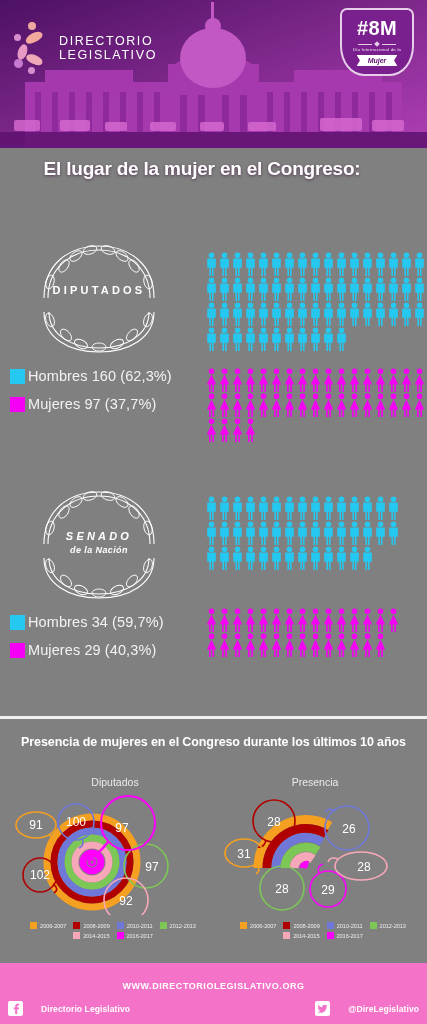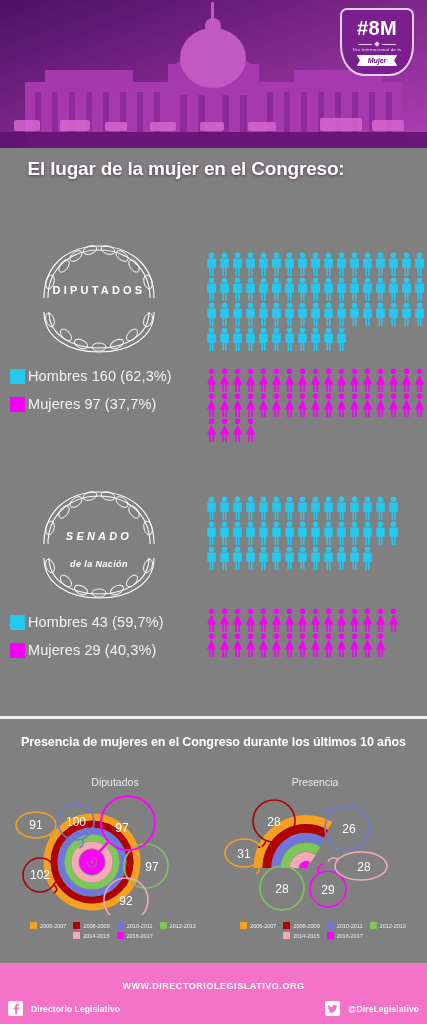--- a/index.html
+++ b/index.html
@@ -24,29 +24,29 @@
   .badge-rule{display:flex;align-items:center;gap:3px;margin:2px 0 1px;}
   .badge-rule span{display:block;width:14px;height:1px;background:#e7cfe9;}
   .badge-rule b{display:block;width:4px;height:4px;background:#e7cfe9;transform:rotate(45deg);}
   .badge-sub{color:#f0dff2;font-size:4.4px;letter-spacing:.2px;}
   .badge-ribbon{margin-top:3px;background:#fff;color:#5d1070;font-size:7px;font-weight:bold;
                 padding:2px 11px;font-style:italic;
                 clip-path:polygon(0 0,100% 0,92% 50%,100% 100%,0 100%,8% 50%);}
 
   .title{position:absolute;left:0;top:157px;width:372px;text-align:center;color:#fff;
          font-size:19px;font-weight:bold;line-height:1.22;letter-spacing:-.2px;
-         text-shadow:0 1px 3px rgba(60,0,60,.6);}
+         text-shadow:0 1px 3px rgba(60,0,60,.6);padding-left:16px;}
 
   
   .panel{position:absolute;left:0;width:427px;background:#808080;}
   .crest{position:relative;width:150px;height:115px;margin:0 auto;}
   .crest svg{position:absolute;left:0;top:0;}
   .crest-label{position:absolute;left:0;right:0;top:44px;text-align:center;color:#fff;}
   .crest-label .l1{font-size:11px;letter-spacing:3.2px;font-weight:bold;}
-  .crest-label .l2{font-size:9px;letter-spacing:.4px;font-weight:bold;margin-top:17px;}
+  .crest-label .l2{font-size:9px;letter-spacing:.4px;font-weight:bold;margin-top:3px;}
 
   .legend-rows{position:absolute;left:10px;}
   .legend-row{display:flex;align-items:center;gap:3px;margin-bottom:12px;}
   .legend-chip{width:15px;height:15px;display:block;}
   .legend-txt{color:#f2f2f2;font-size:14.5px;letter-spacing:.1px;}
 
   .picto{position:absolute;}
   .picto-row{display:flex;gap:0px;}
   .picto svg{display:block;}
 
@@ -59,21 +59,21 @@
   .bl-line{display:flex;justify-content:center;gap:7px;flex-wrap:nowrap;}
   .bl-item{display:flex;align-items:center;gap:3px;}
   .bl-sw{width:7px;height:7px;display:block;}
   .bl-tx{color:#ededed;font-size:5.6px;letter-spacing:-.05px;white-space:nowrap;}
 
   
   .pink-footer{position:absolute;left:0;width:427px;background:#f472c8;}
   .pink-footer .url{position:absolute;left:0;width:427px;text-align:center;color:#fff;
                     font-size:9px;font-weight:bold;letter-spacing:.55px;top:18px;}
   .social{position:absolute;bottom:0;left:0;width:427px;height:30px;background:#f472c8;}
-  .soc{position:absolute;display:flex;align-items:center;gap:8px;top:7px;}
+  .soc{position:absolute;display:flex;align-items:center;gap:18px;top:7px;}
   .soc-l{left:8px;}
   .soc-r{right:8px;}
   .soc-ico{width:15px;height:15px;background:#fff;border-radius:2px;display:flex;align-items:center;justify-content:center;}
   .soc-tx{color:#fff;font-size:8.5px;font-weight:bold;letter-spacing:.1px;}
 </style>
 </head>
 <body>
 
 <div id="page">
 
@@ -127,20 +127,35 @@
         <rect x="60" y="120" width="30" height="11" rx="2"></rect>
         <rect x="105" y="122" width="22" height="9" rx="2"></rect>
         <rect x="150" y="122" width="26" height="9" rx="2"></rect>
         <rect x="200" y="122" width="24" height="9" rx="2"></rect>
         <rect x="248" y="122" width="28" height="9" rx="2"></rect>
         <rect x="320" y="118" width="42" height="13" rx="2"></rect>
         <rect x="372" y="120" width="32" height="11" rx="2"></rect>
       </g>
     </svg>
 
+    <div class="logo">
+      <div class="logo-mark">
+        <i style="left:14px;top:0;width:8px;height:8px;background:#f0a9a0;"></i>
+        <i style="left:0px;top:12px;width:7px;height:7px;background:#d88fd0;"></i>
+        <i style="left:11px;top:11px;width:18px;height:9px;background:#f2a89d;border-radius:50% 50% 40% 40%;transform:rotate(-28deg);"></i>
+        <i style="left:4px;top:22px;width:9px;height:16px;background:#e79bc4;border-radius:50%;transform:rotate(18deg);"></i>
+        <i style="left:0px;top:37px;width:9px;height:9px;background:#c77ad0;"></i>
+        <i style="left:12px;top:33px;width:17px;height:9px;background:#f0a9b8;border-radius:50% 50% 40% 40%;transform:rotate(24deg);"></i>
+        <i style="left:14px;top:45px;width:7px;height:7px;background:#d88fd0;"></i>
+      </div>
+      <div class="logo-text">
+        <div>DIRECTORIO</div>
+        <div>LEGISLATIVO</div>
+      </div>
+    </div>
 
     <div class="badge">
       <div class="badge-8m">#8M</div>
       <div class="badge-rule">
           <span></span>
           <b></b>
           <span></span>
         </div>
       <div class="badge-sub">Día Internacional de la</div>
       <div class="badge-ribbon">Mujer</div>
@@ -643,21 +658,21 @@
       </svg>
       <div class="crest-label">
         <div class="l1">SENADO</div>
         <div class="l2">de la Nación</div>
       </div>
     </div>
 
     <div class="legend-rows" style="top:128px;">
       <div class="legend-row">
         <span class="legend-chip" style="background:#25c8f0"></span>
-        <span class="legend-txt">Hombres 43 (59,7%)</span>
+        <span class="legend-txt">Hombres 34 (59,7%)</span>
       </div>
       <div class="legend-row">
         <span class="legend-chip" style="background:#f500f5"></span>
         <span class="legend-txt">Mujeres 29 (40,3%)</span>
       </div>
     </div>
 
     <div class="picto" id="sen-men" style="left:205px;top:10px;">
         <div class="picto-row">
           <svg width="13" height="25" viewBox="0 0 13 25">

